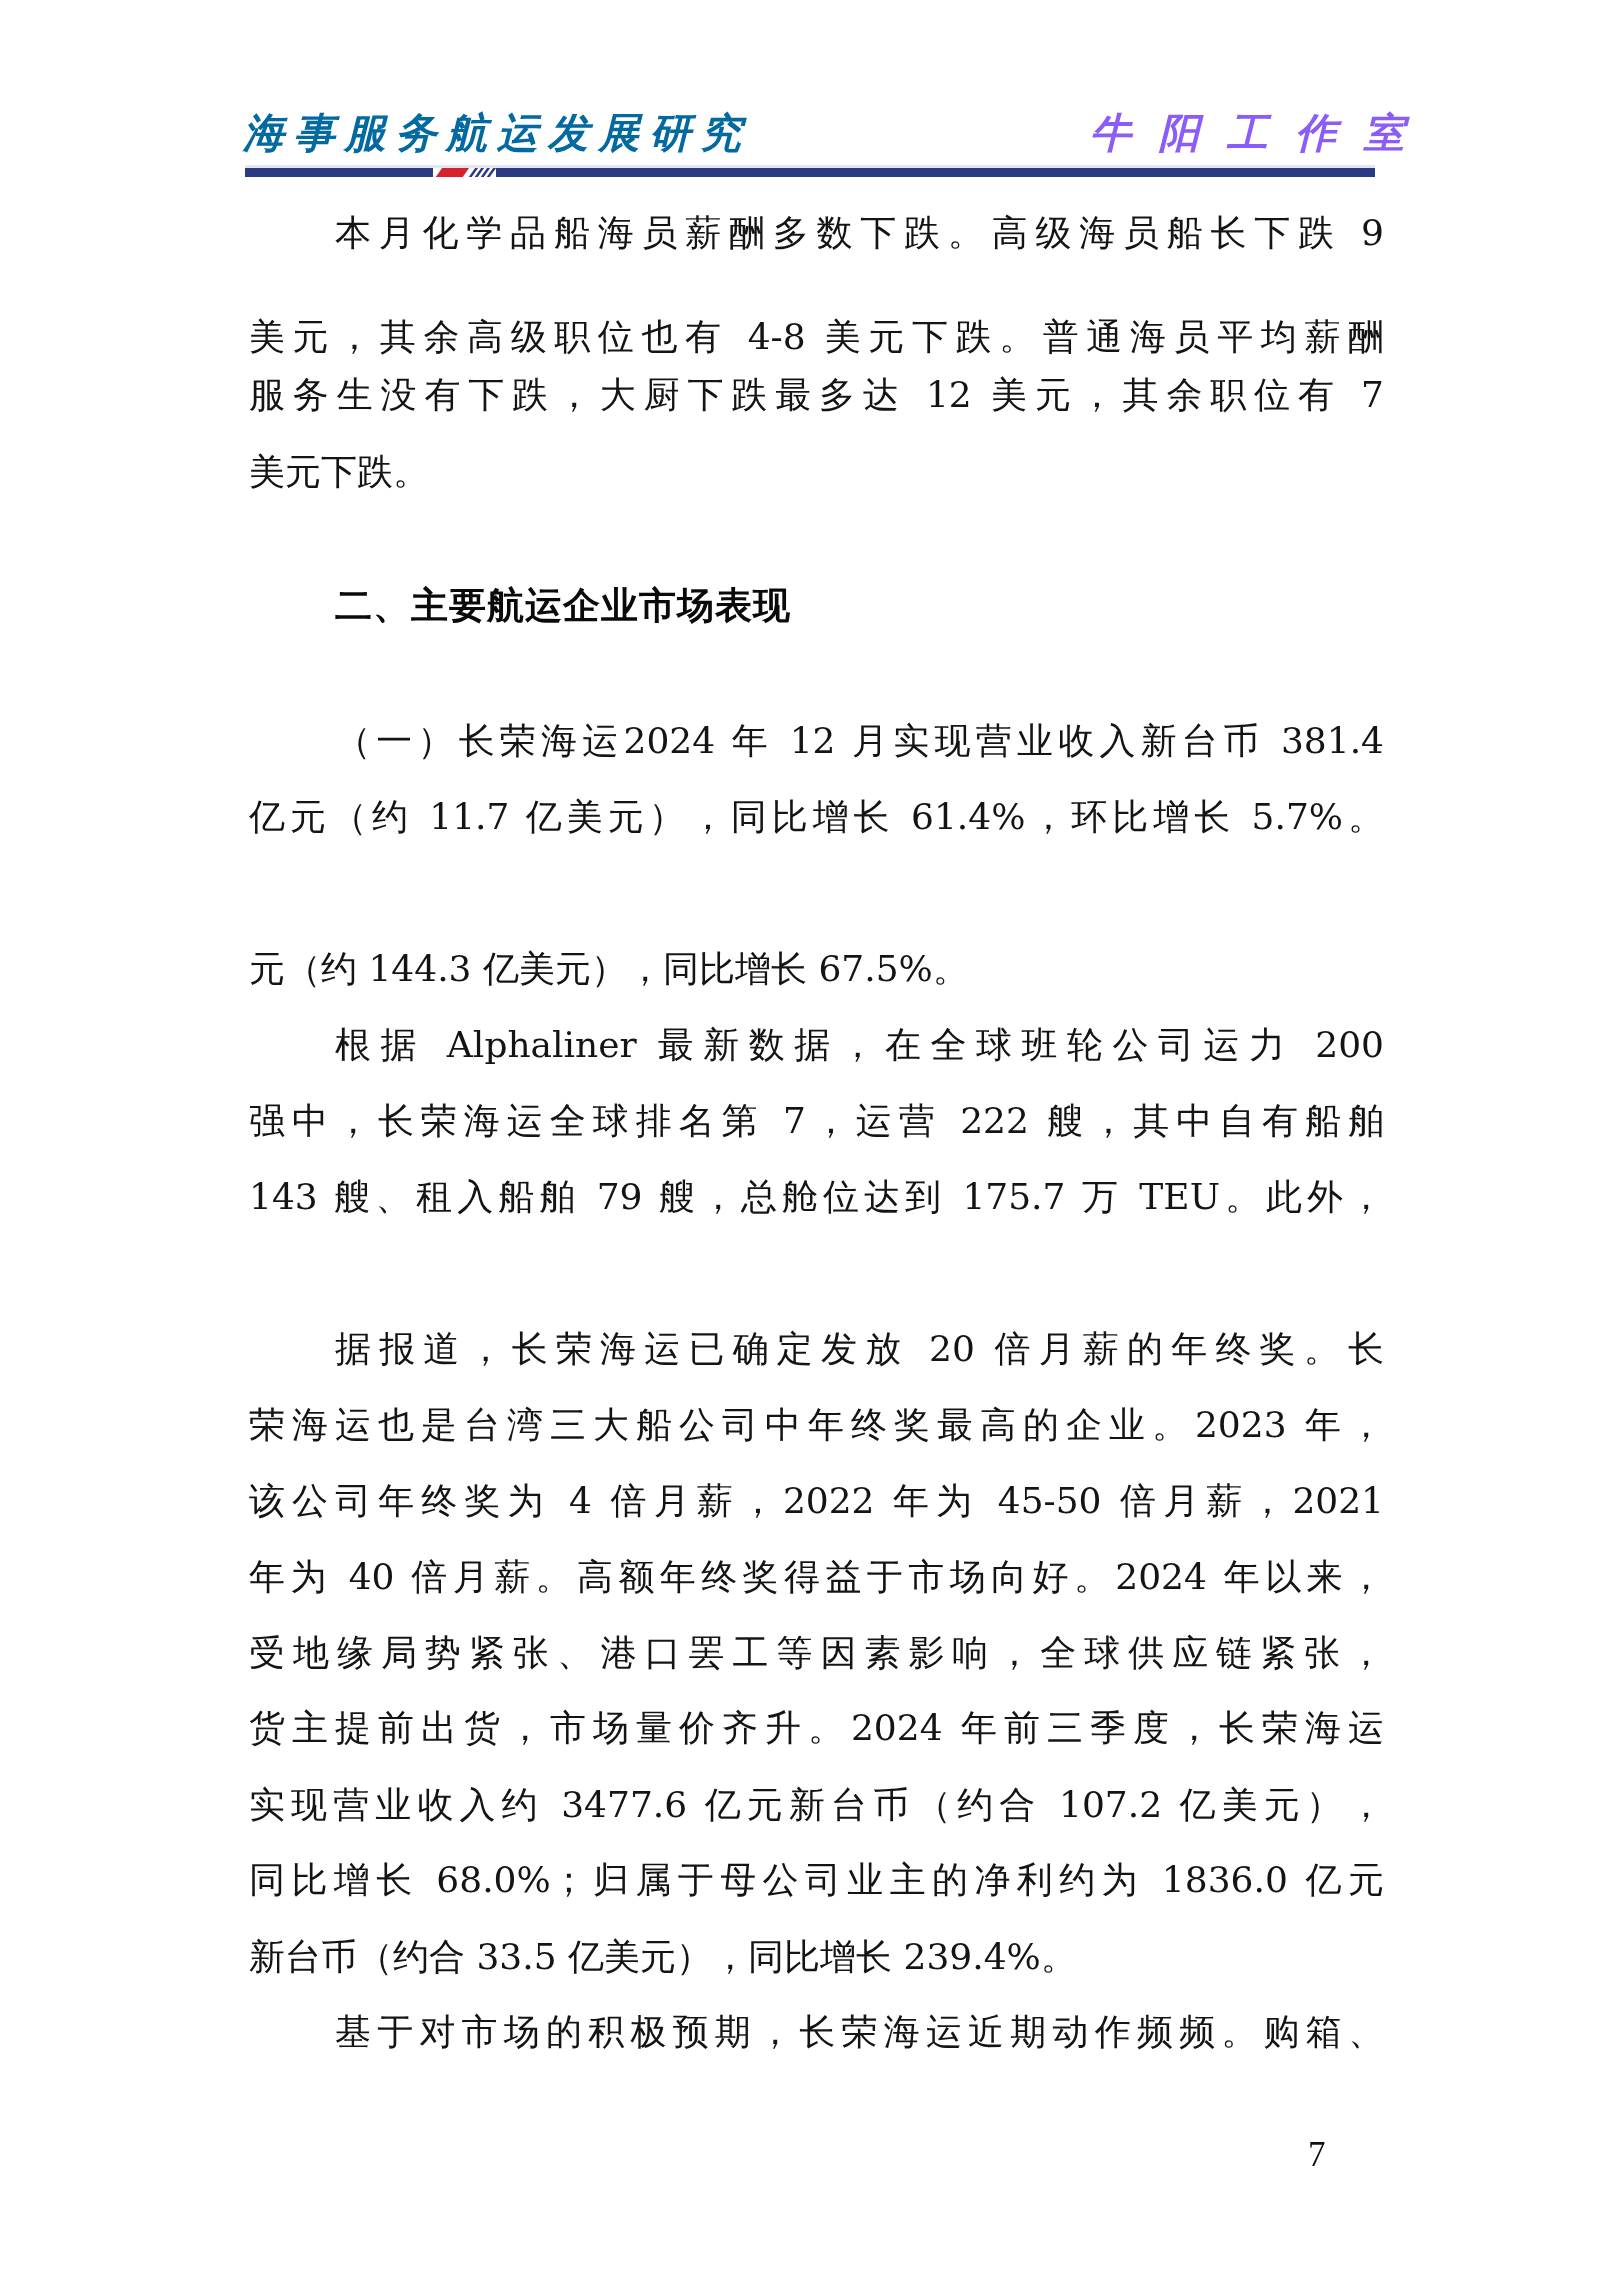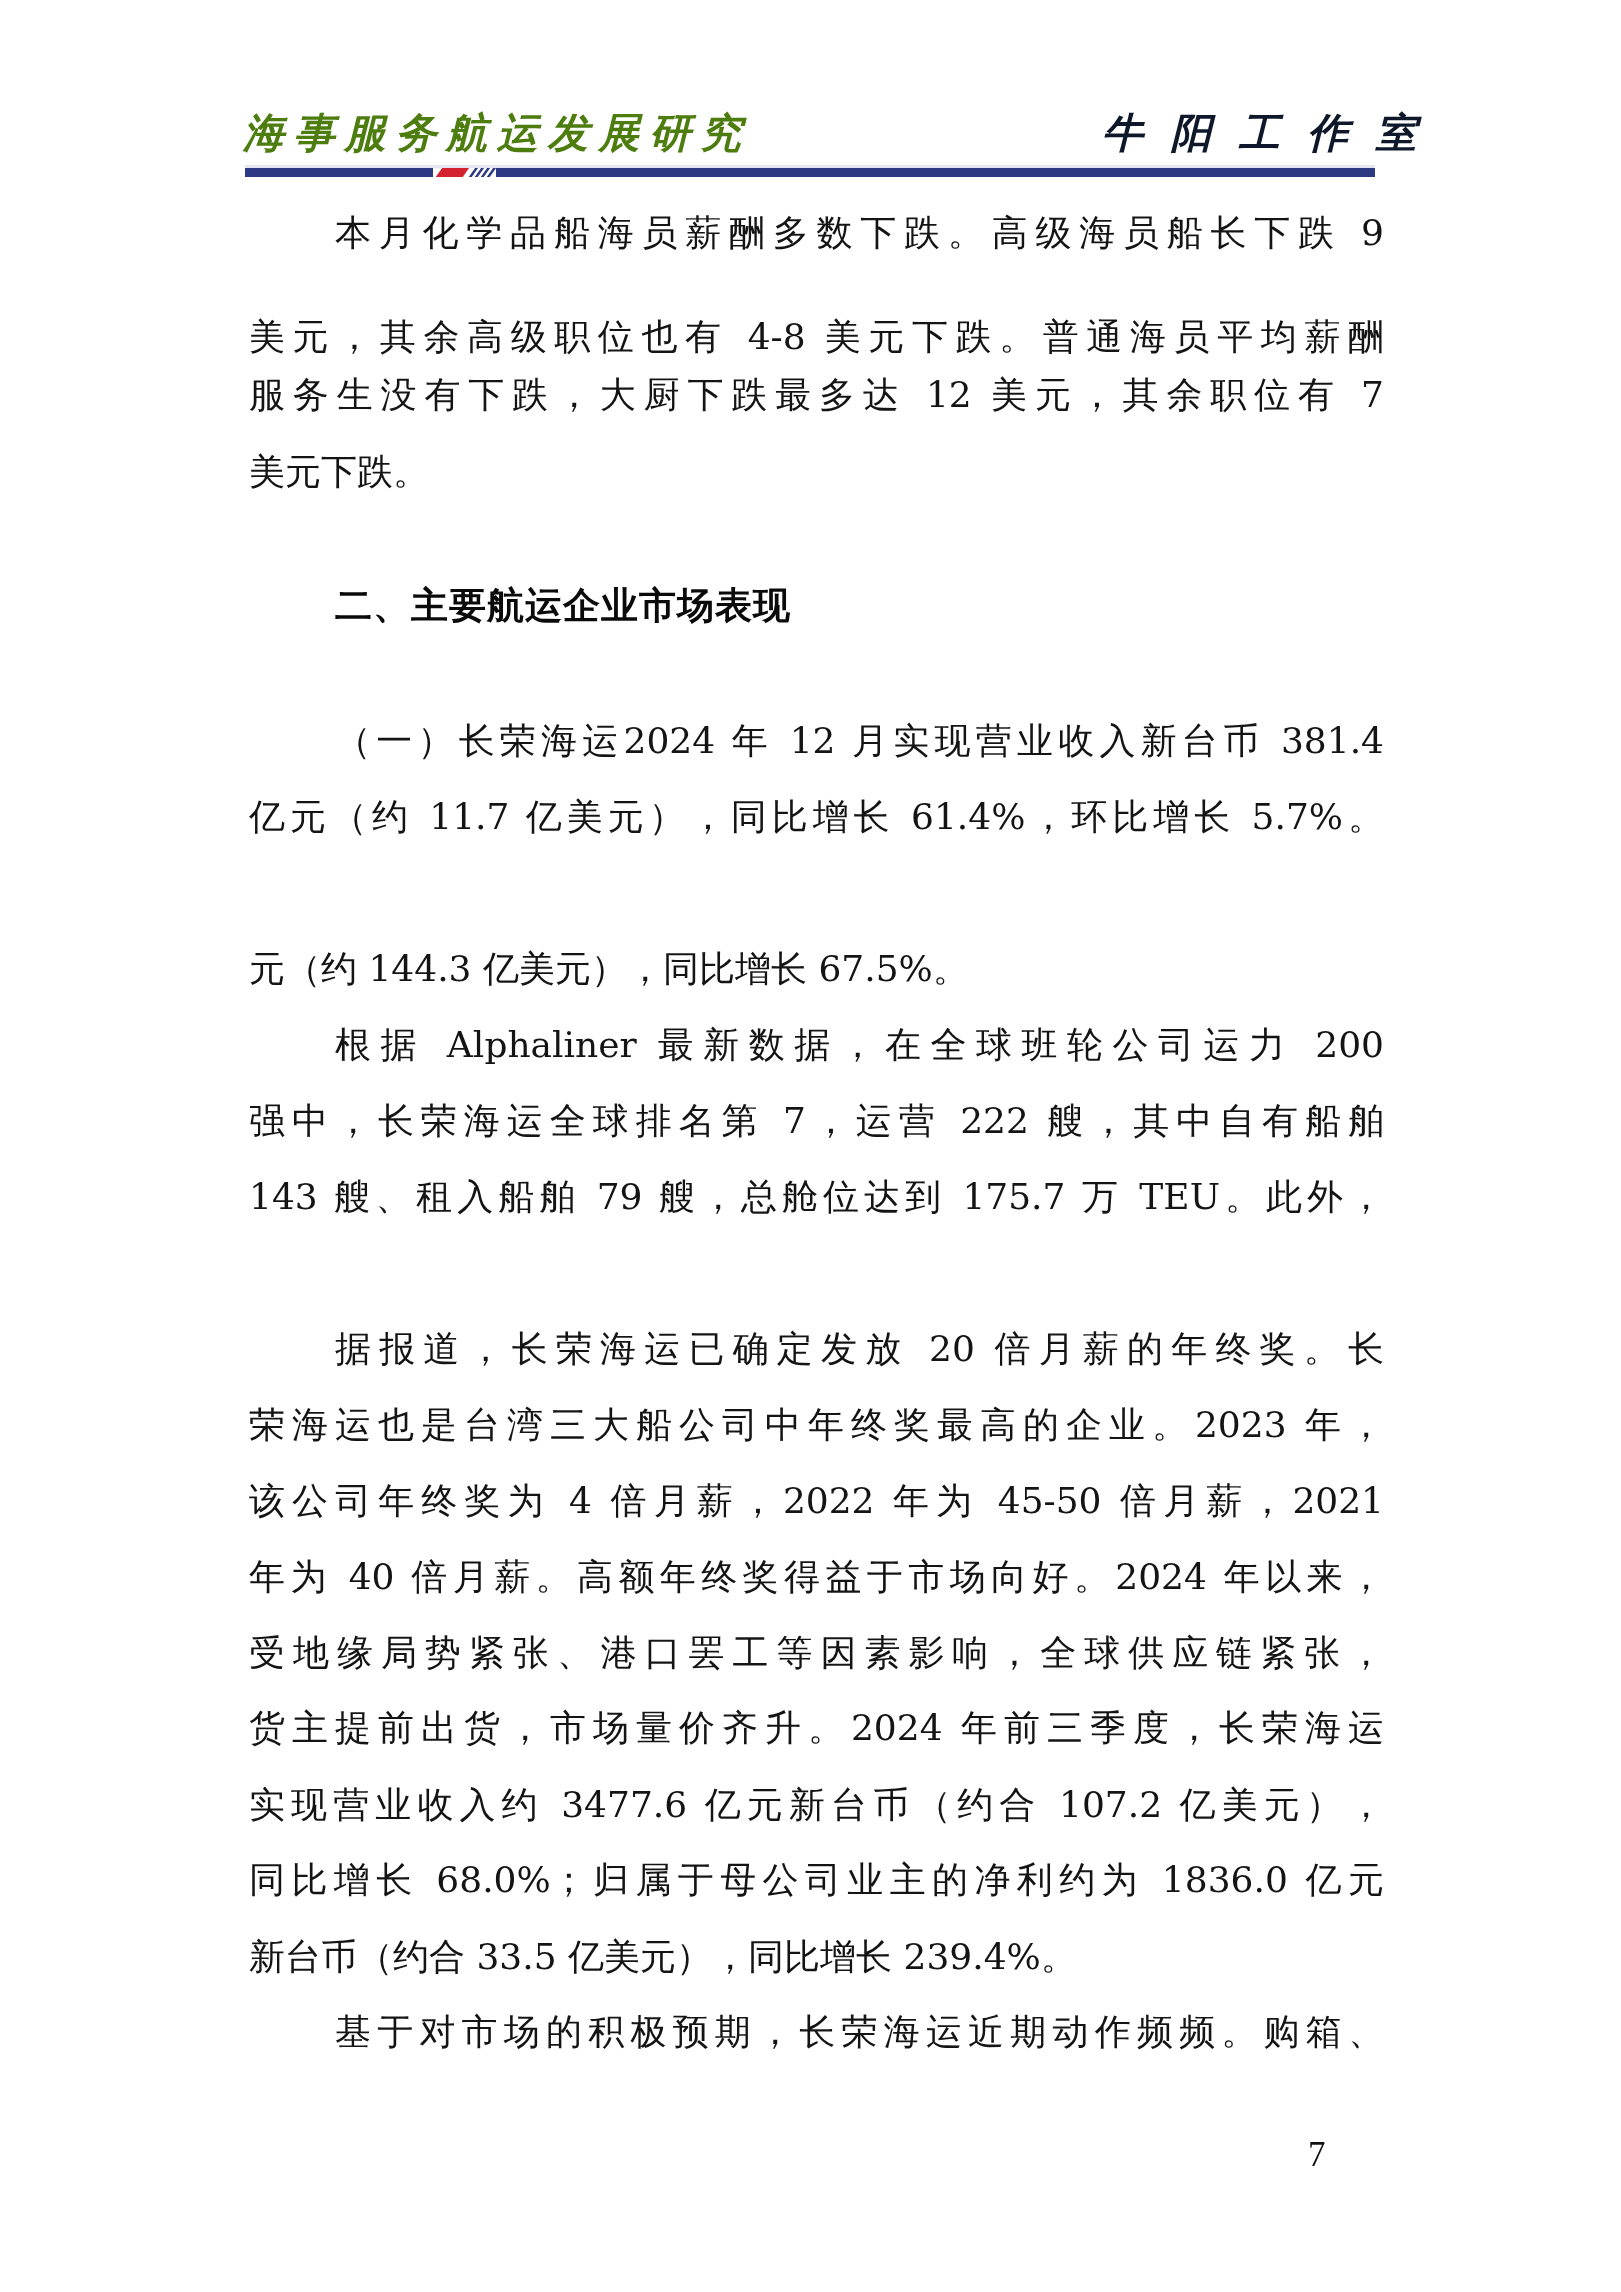--- a/index.html
+++ b/index.html
@@ -3,24 +3,24 @@
 <meta charset="utf-8">
 <style>
   html, body { margin: 0; padding: 0; background: #ffffff; }
   body { width: 1621px; height: 2293px; position: relative; overflow: hidden;
          font-family: "DejaVu Serif", "Liberation Serif", serif; color: #111; }
   .page { position: absolute; left: 0; top: 0; width: 1621px; height: 2293px; background: #fff; }
 
   
   .hdr-title { position: absolute; top: 106px; left: 243px; font-size: 41px; font-weight: bold;
                letter-spacing: 9.8px; line-height: 55px; white-space: nowrap; font-style: italic;
-               font-family: "DejaVu Serif", serif; color: #4d7c0f; }
+               font-family: "DejaVu Serif", serif; color: #0369a1; }
   .hdr-studio { position: absolute; top: 106px; left: 1090px; font-size: 41px; font-weight: bold;
                 letter-spacing: 27.4px; line-height: 55px; white-space: nowrap; font-style: italic;
-                font-family: "DejaVu Serif", serif; color: #0f172a; margin-left: 12px; }
+                font-family: "DejaVu Serif", serif; color: #8b5cf6; }
   .hdr-rule { position: absolute; top: 165px; left: 245px; width: 1130px; height: 13.7px; }
   .hdr-rule .glow { position: absolute; left: 0; top: 0; width: 1130px; height: 2.9px; background: #e4e6f2; }
   .hdr-rule .bar-l { position: absolute; left: 0; top: 2.9px; width: 188px; height: 8.8px; background: #2c3a84; }
   .hdr-rule .bar-r { position: absolute; left: 251px; top: 2.9px; width: 879px; height: 8.8px; background: #2c3a84; }
   .hdr-rule .red { position: absolute; left: 194px; top: 2.9px; width: 27.4px; height: 8.8px; background: #d4232e;
                    transform: skewX(-35deg); }
   .hdr-rule .stripe { position: absolute; top: 2.9px; width: 2.9px; height: 8.8px; background: #2c3a84;
                       transform: skewX(-35deg); }
 
   

